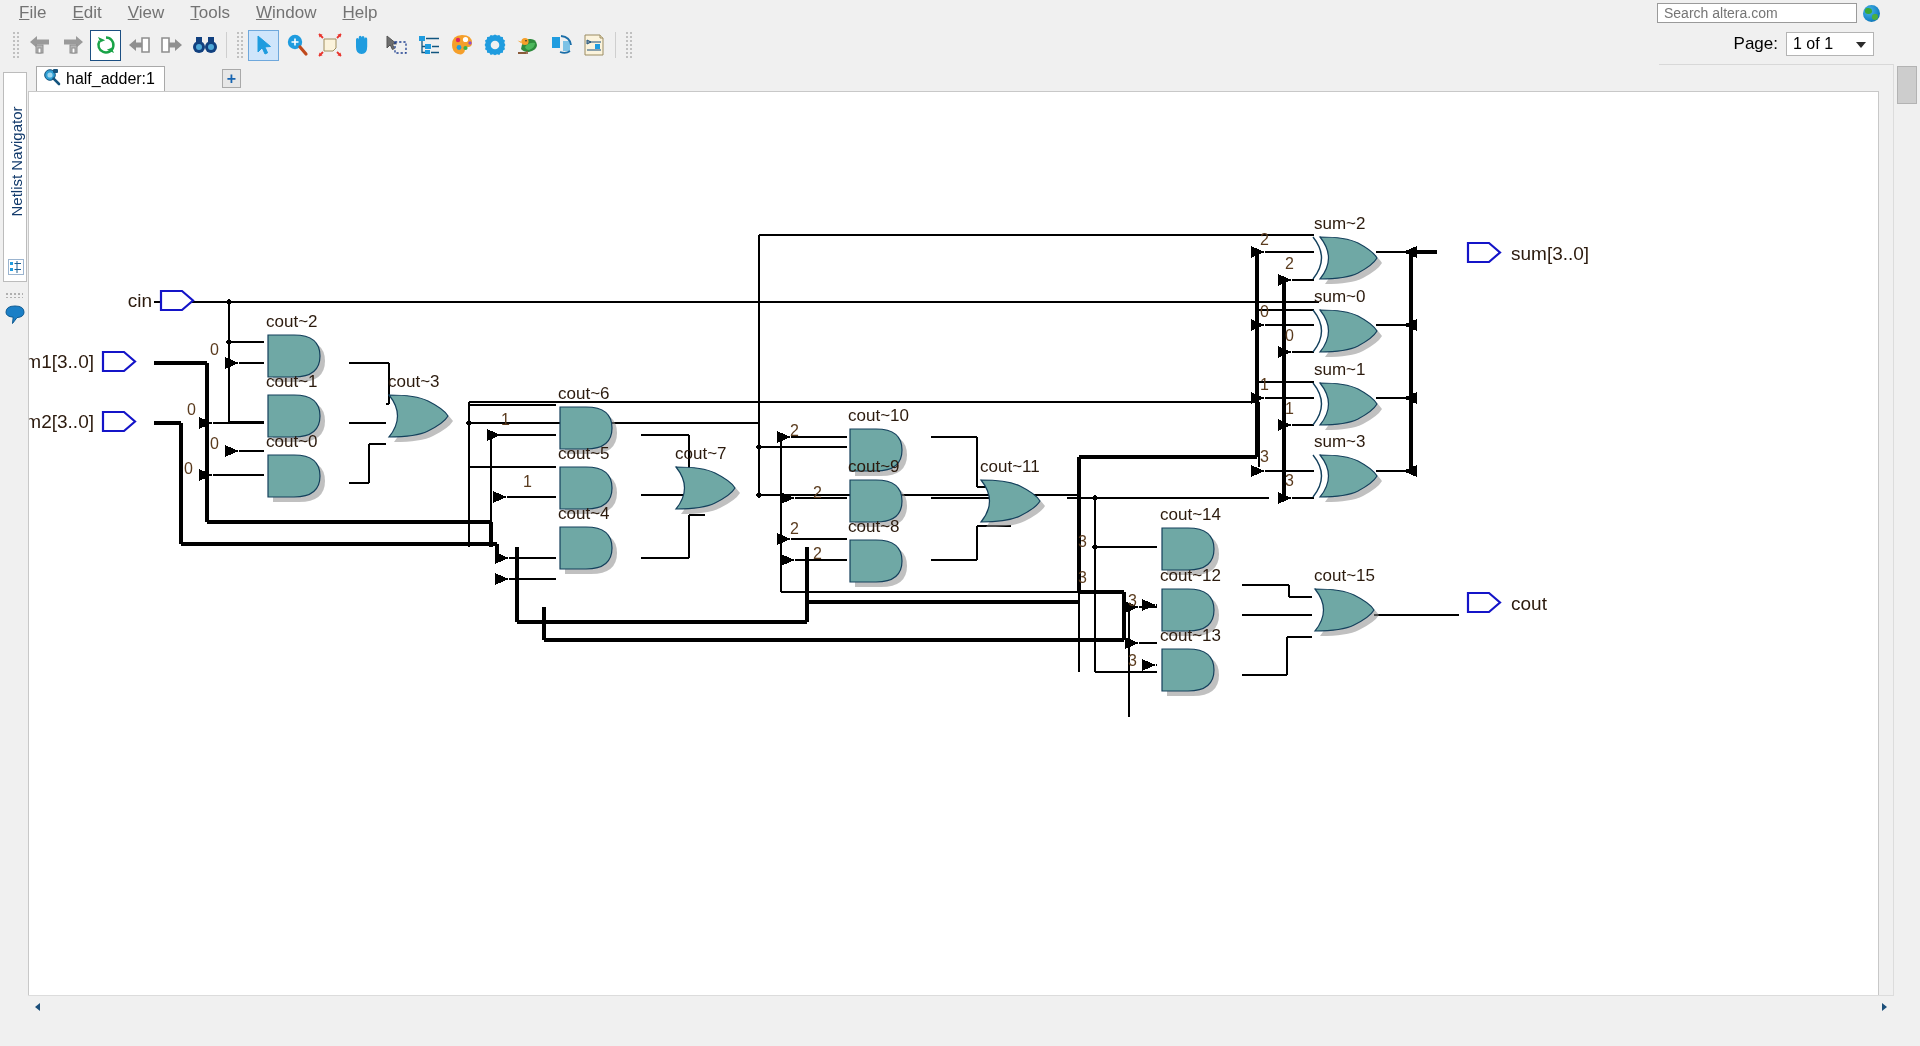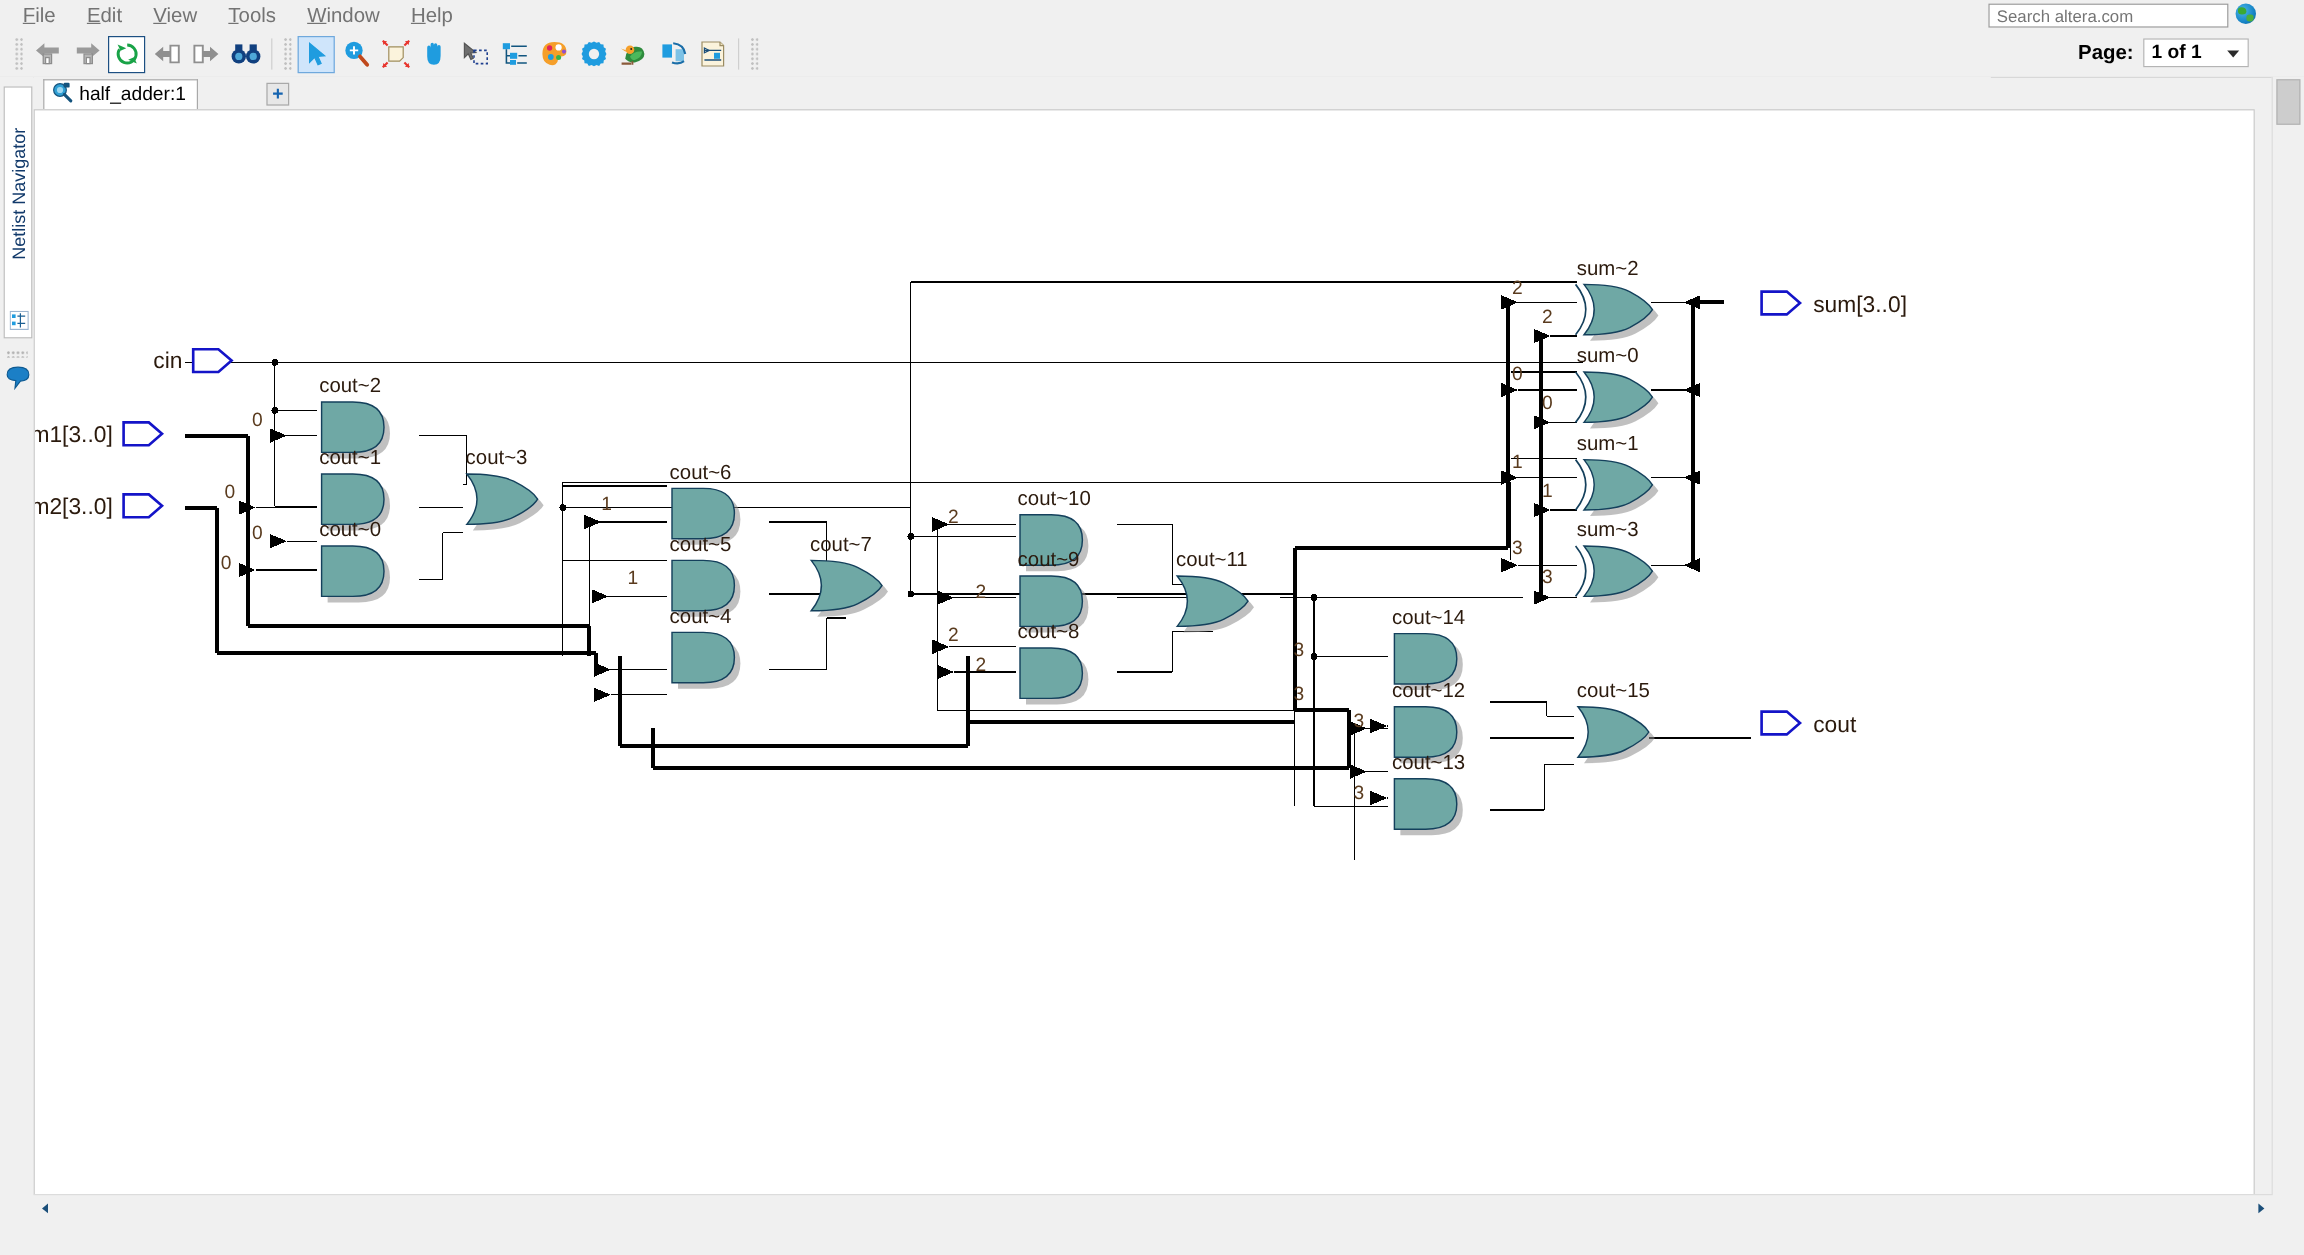--- a/index.html
+++ b/index.html
@@ -9,21 +9,21 @@
     background:#ffffff;
     -webkit-font-smoothing:antialiased;
   }
   #app{position:relative;width:1920px;height:1046px;background:#f0f0f0;}
 
   
   .menubar{position:absolute;left:0;top:0;width:1920px;height:26px;background:#f0f0f0;
            display:flex;align-items:center;padding-left:6px;box-sizing:border-box;}
   .menuitem{font-size:17px;color:#737373;padding:6px 13px;line-height:20px;cursor:default;}
   .menuitem u{text-decoration:underline;}
-  .search-wrap{position:absolute;right:40px;top:3px;display:flex;gap:6px;}
+  .search-wrap{position:absolute;right:40px;top:3px;display:flex;align-items:center;gap:6px;}
   .search-box{width:200px;height:20px;border:1px solid #9a9a9a;background:#fff;
               font-size:14px;color:#8a8a8a;padding:1px 6px;box-sizing:border-box;
               font-family:"Liberation Sans",sans-serif;}
   .globe{width:17px;height:17px;border-radius:50%;
          background:radial-gradient(circle at 35% 35%,#4cb7e8,#1684c6 60%,#0b5f96);
          position:relative;overflow:hidden;}
   .globe:before{content:"";position:absolute;left:2px;top:3px;width:7px;height:6px;
                 background:#3ba935;border-radius:40% 60% 50% 50%;}
   .globe:after{content:"";position:absolute;left:9px;top:9px;width:6px;height:6px;
                background:#4cae3e;border-radius:50% 40% 60% 50%;}
@@ -33,21 +33,21 @@
            border-bottom:1px solid #d8d8d8;}
   .tb-inner{position:absolute;left:8px;top:2px;height:34px;display:flex;align-items:center;}
   .grip{width:7px;height:28px;margin:0 4px;
         background-image:radial-gradient(circle,#b7b7b7 1px,transparent 1.2px);
         background-size:4px 4px;opacity:.85;}
   .tbtn{width:31px;height:31px;display:flex;align-items:center;justify-content:center;
         border:1px solid transparent;box-sizing:border-box;margin:0 1px;}
   .tbtn.on{border:1px solid #1c4f82;background:#ffffff;}
   .tbtn.sel{border:1px solid #6fa8dc;background:#cfe5fb;}
   .tbsep{width:1px;height:26px;background:#cfcfcf;margin:0 5px;}
-  .page-wrap{position:absolute;right:46px;top:6px;display:flex;align-items:center;gap:8px;font-weight:bold;}
+  .page-wrap{position:absolute;right:46px;top:6px;display:flex;align-items:center;gap:8px;}
   .page-lbl{font-size:17px;color:#000;}
   .page-sel{width:88px;height:24px;border:1px solid #b4b4b4;background:#fff;font-size:16px;
             color:#000;display:flex;align-items:center;padding-left:6px;box-sizing:border-box;
             position:relative;}
   .page-sel .caret{position:absolute;right:7px;top:9px;width:0;height:0;
             border-left:5px solid transparent;border-right:5px solid transparent;border-top:6px solid #2b2b2b;}
 
   
   .leftdock{position:absolute;left:0;top:64px;width:28px;height:982px;background:#f0f0f0;}
   .dockpanel{position:absolute;left:3px;top:8px;width:24px;height:210px;background:#fff;

